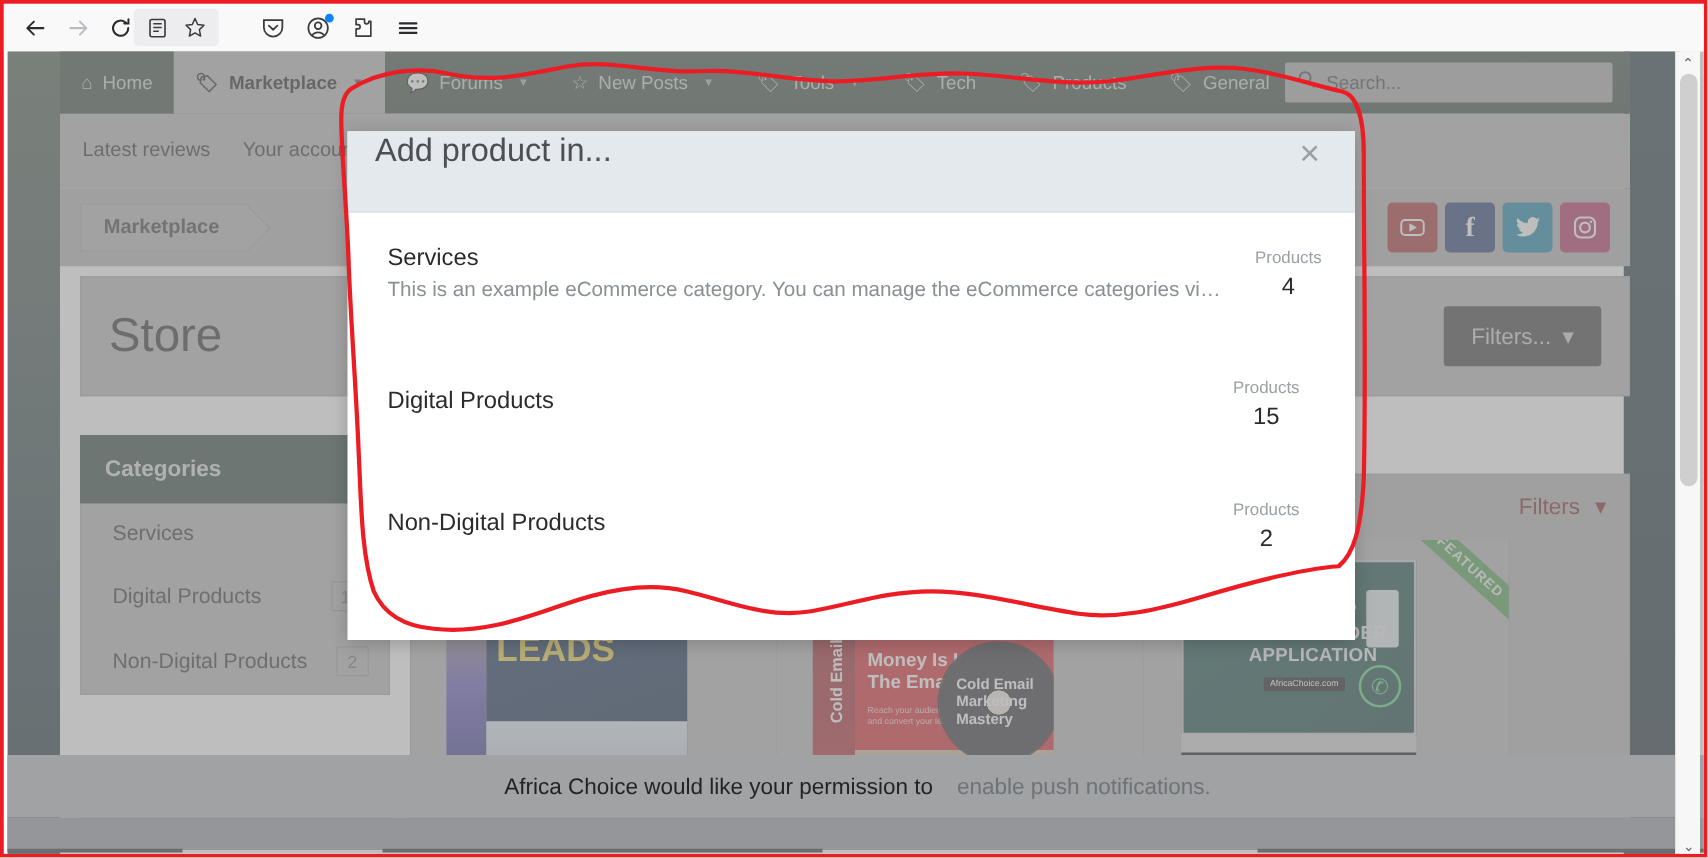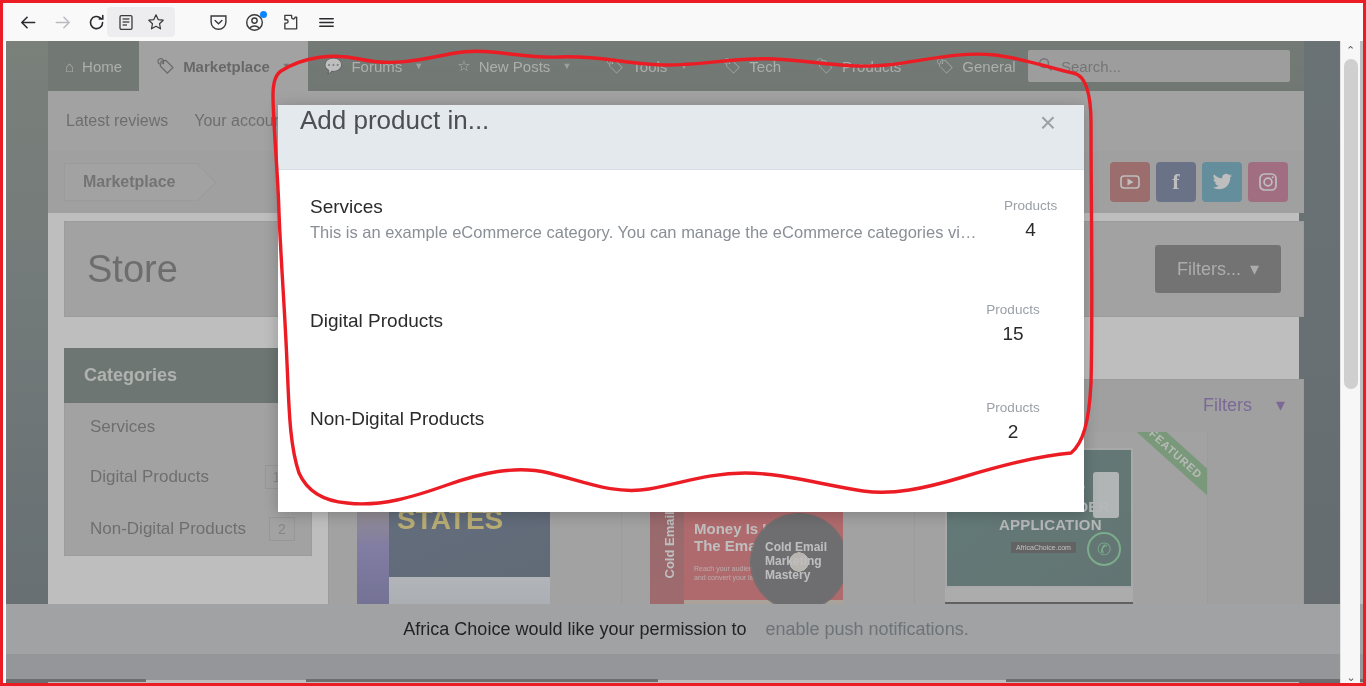--- a/index.html
+++ b/index.html
@@ -228,22 +228,22 @@
 
   
   .products-panel {
     position: absolute; left: 322px; top: 338px;
     width: 976px; height: 290px;
     background: #b0b0b0;
     border: 1px solid #a3a3a3;
   }
   .filters {
     position: absolute; right: 18px; top: 14px;
-    font-size: 18px; color: #4c1d95;
-    display: flex; align-items: center; gap: 24px;
+    font-size: 18px; color: #7f1d1d;
+    display: flex; align-items: center; gap: 12px;
     cursor: pointer;
   }
   .cards {
     position: absolute; left: 0; top: 52px;
     width: 976px; height: 238px;
     display: flex; gap: 0;
   }
   .card {
     width: 293px; height: 238px;
     background: #b5b5b5;
@@ -522,21 +522,21 @@
         <span>▾</span>
       </div>
       <div class="cards">
 
         <div class="card">
           <div class="card-img">
             <div class="usa-face"></div>
             <div class="usa-spine"></div>
             <div class="flag"></div>
             <div class="usa-t1">USA</div>
-            <div class="usa-t2">STATES</div>
+            <div class="usa-t2">LEADS</div>
             <div class="usa-bottom"></div>
           </div>
         </div>
 
         <div class="card">
           <div class="card-img">
             <div class="ce-top">
               <i>Mastery</i>
             </div>
             <div class="ce-mid">

